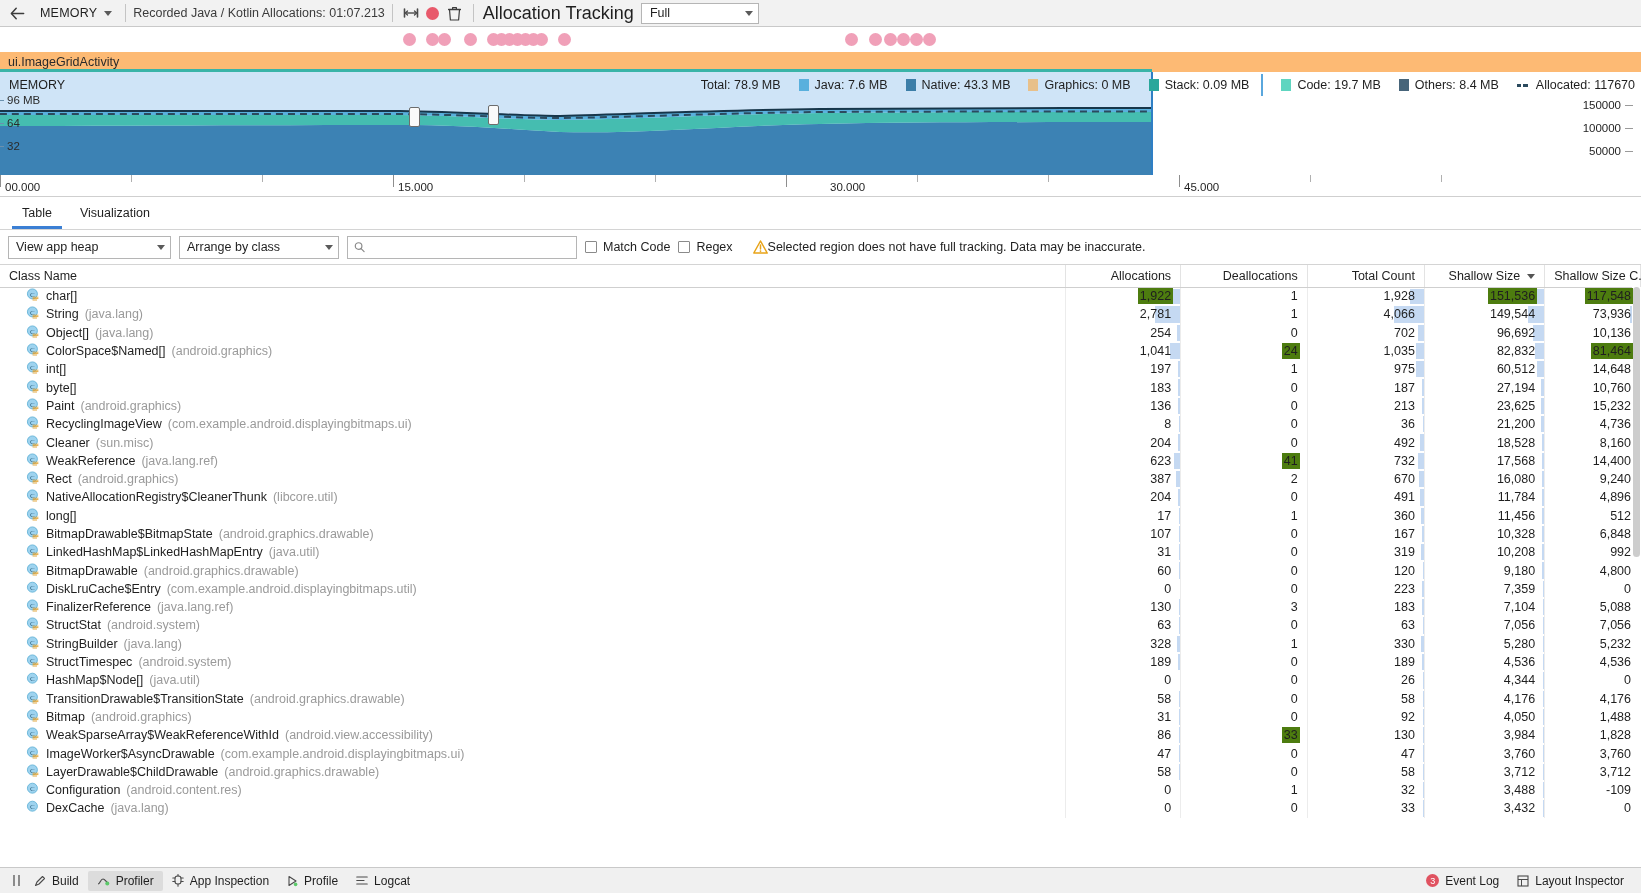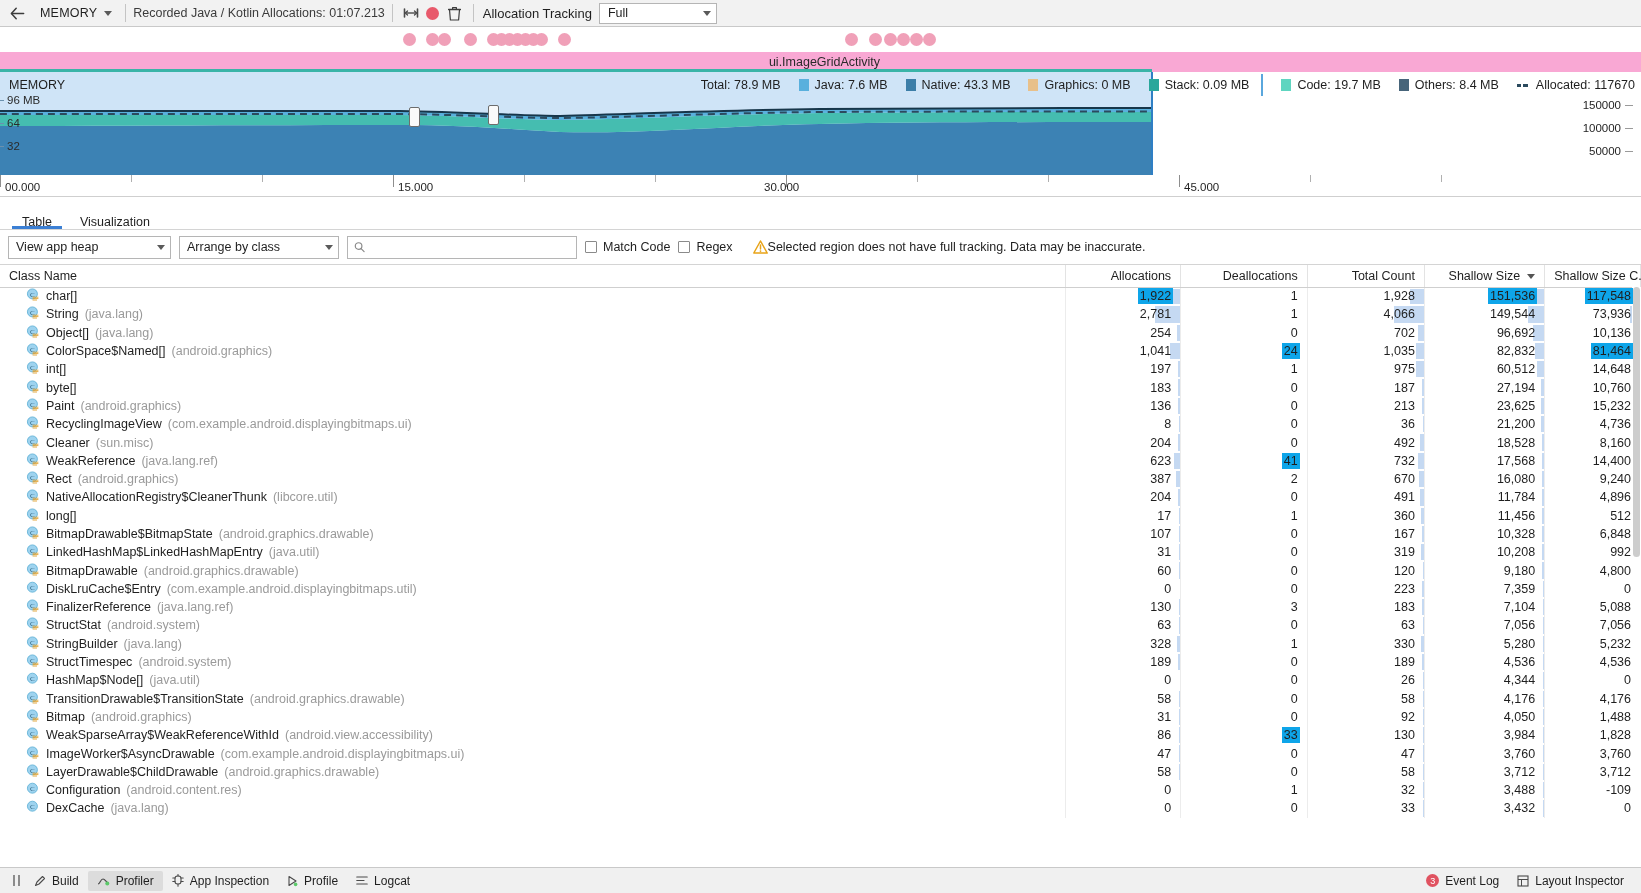--- a/index.html
+++ b/index.html
@@ -36,43 +36,42 @@
   .caret-dn {
     width: 0; height: 0;
     border-left: 4px solid transparent; border-right: 4px solid transparent;
     border-top: 5px solid #5a5a5a;
   }
   .tb-sep { width: 1px; height: 18px; background: #c4c4c4; margin: 0 7px; }
   .tb-rec-label { font-size: 12.5px; color: #3b3b3b; white-space: nowrap; }
   .tb-iconbtn { width: 22px; height: 22px; display: flex; align-items: center; justify-content: center; cursor: pointer; }
   .icon-range { display: block; }
   .rec-dot { width: 13px; height: 13px; border-radius: 50%; background: #e8596b; }
-  .tb-track-label { font-size: 13px; color: #1f1f1f; margin: 0 7px 0 2px; white-space: nowrap; }
+  .tb-track-label { font-size: 18px; color: #1f1f1f; margin: 0 7px 0 2px; white-space: nowrap; }
   .tb-combo {
     height: 21px; width: 118px; background: #fff;
     border: 1px solid #b5b5b5;
     display: flex; align-items: center; justify-content: space-between;
     padding: 0 5px 0 8px; font-size: 12.5px; cursor: pointer;
   }
 
   
   .event-strip {
     height: 25px; flex: 0 0 25px;
     background: #ffffff; position: relative;
     border-bottom: 0;
   }
   .ev-dot { position: absolute; top: 6px; width: 13px; height: 13px; border-radius: 50%; background: #f0a0b8; }
 
   
   .activity-row {
     height: 20px; flex: 0 0 20px;
-    background: #f9a8d4; position: relative;
+    background: #fdba74; position: relative;
     display: flex; align-items: center;
     padding-left: 8px;
-    justify-content: center;
   }
   .activity-label { font-size: 12.5px; color: #2b2b2b; }
   .activity-underline {
     position: absolute; left: 0; bottom: 0; height: 3px; width: 1152px;
     background: #3ab4a8;
   }
 
   
   .graph-wrap { position: relative; height: 103px; flex: 0 0 103px; background: #ffffff; }
   .graph-selected {
@@ -107,21 +106,21 @@
   }
 
   
   .time-axis { height: 22px; flex: 0 0 22px; position: relative; background: #fff; border-bottom: 1px solid #cfcfcf; }
   .t-tick { position: absolute; top: 0; width: 1px; height: 7px; background: #b0b0b0; }
   .t-tick.major { height: 12px; background: #8e8e8e; }
   .t-label { position: absolute; top: 6px; font-size: 11.5px; color: #1f1f1f; }
 
   
   .tabs-row { height: 33px; flex: 0 0 33px; display: flex; align-items: stretch; background: #fff; border-bottom: 1px solid #d4d4d4; padding-left: 8px; }
-  .tab { display: flex; align-items: flex-end; padding: 0 14px; font-size: 12.5px; color: #1f1f1f; cursor: pointer; position: relative; }
+  .tab { display: flex; align-items: center; padding: 0 14px; font-size: 12.5px; color: #1f1f1f; cursor: pointer; position: relative; }
   .tab.active::after { content: ""; position: absolute; left: 4px; right: 4px; bottom: 0; height: 3px; background: #3b7fd4; }
 
   
   .filter-bar { height: 34px; flex: 0 0 34px; display: flex; align-items: center; gap: 8px; padding: 0 8px; background: #fff; }
   .combo {
     height: 23px; background: #fff; border: 1px solid #b5b5b5;
     display: flex; align-items: center; justify-content: space-between;
     padding: 0 5px 0 7px; font-size: 12.5px; cursor: pointer; color: #1f1f1f;
   }
   .combo.heap { width: 163px; }
@@ -155,21 +154,21 @@
     vertical-align: middle;
   }
   table.grid td {
     height: 18.3px; font-size: 12.5px; color: #1f1f1f;
     padding: 0 9px; text-align: right; white-space: nowrap; position: relative;
     border-right: 1px solid #ececec; overflow: hidden;
   }
   table.grid td.classcell { text-align: left; padding-left: 8px; border-right: 1px solid #ececec; }
   .cellbar { position: absolute; right: 0; top: 1px; bottom: 1px; background: #c5d9f2; z-index: 0; }
   .cellnum { position: relative; z-index: 1; }
-  .cellnum.hl { background: #0ea5e9; padding: 1px 2px; margin: -1px -2px; }
+  .cellnum.hl { background: #4d7c0f; padding: 1px 2px; margin: -1px -2px; }
   .node { display: flex; align-items: center; gap: 6px; }
   .node-name { color: #1f1f1f; }
   .node-pkg { color: #9a9a9a; }
   .icon-heap { flex: 0 0 auto; }
   .icon-class { flex: 0 0 auto; }
 
   
   .vscroll { position: absolute; right: 0; top: 22px; width: 9px; bottom: 0; background: #fff; }
   .vscroll .thumb { position: absolute; top: 0; left: 1px; width: 7px; height: 270px; background: #cdcdcd; border-radius: 4px; }
 
@@ -335,21 +334,21 @@
   <div class="time-axis">
     <span class="t-tick major" style="left:0px"></span>
     <span class="t-label" style="left:5px">00.000</span>
     <span class="t-tick" style="left:131px"></span>
     <span class="t-tick" style="left:262px"></span>
     <span class="t-tick major" style="left:393px"></span>
     <span class="t-label" style="left:398px">15.000</span>
     <span class="t-tick" style="left:524px"></span>
     <span class="t-tick" style="left:655px"></span>
     <span class="t-tick major" style="left:786px"></span>
-    <span class="t-label" style="left:764px">30.000</span>
+    <span class="t-label" style="left:830px">30.000</span>
     <span class="t-tick" style="left:917px"></span>
     <span class="t-tick" style="left:1048px"></span>
     <span class="t-tick major" style="left:1179px"></span>
     <span class="t-label" style="left:1184px">45.000</span>
     <span class="t-tick" style="left:1310px"></span>
     <span class="t-tick" style="left:1441px"></span>
   </div>
 
   <div class="tabs-row">
     <div class="tab active">

